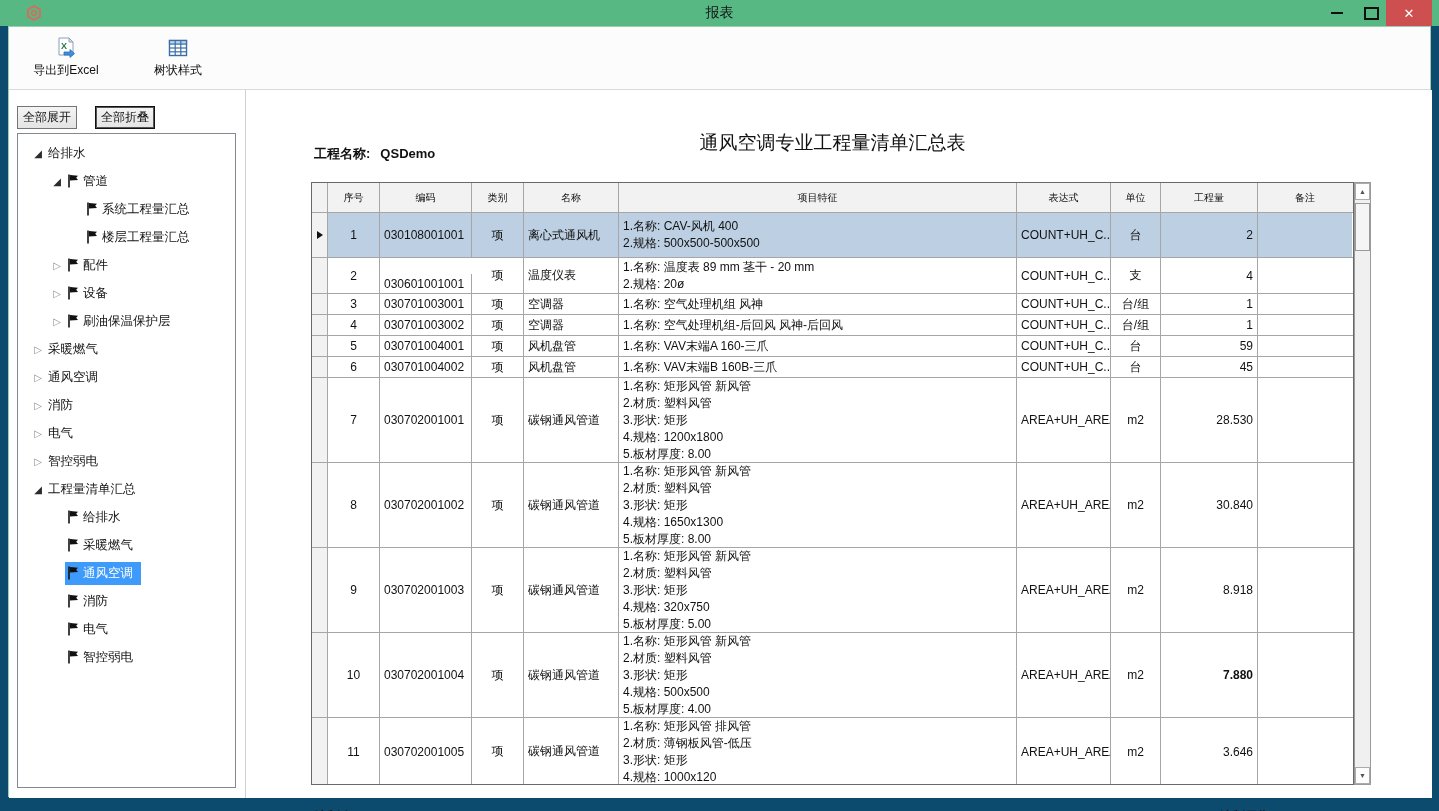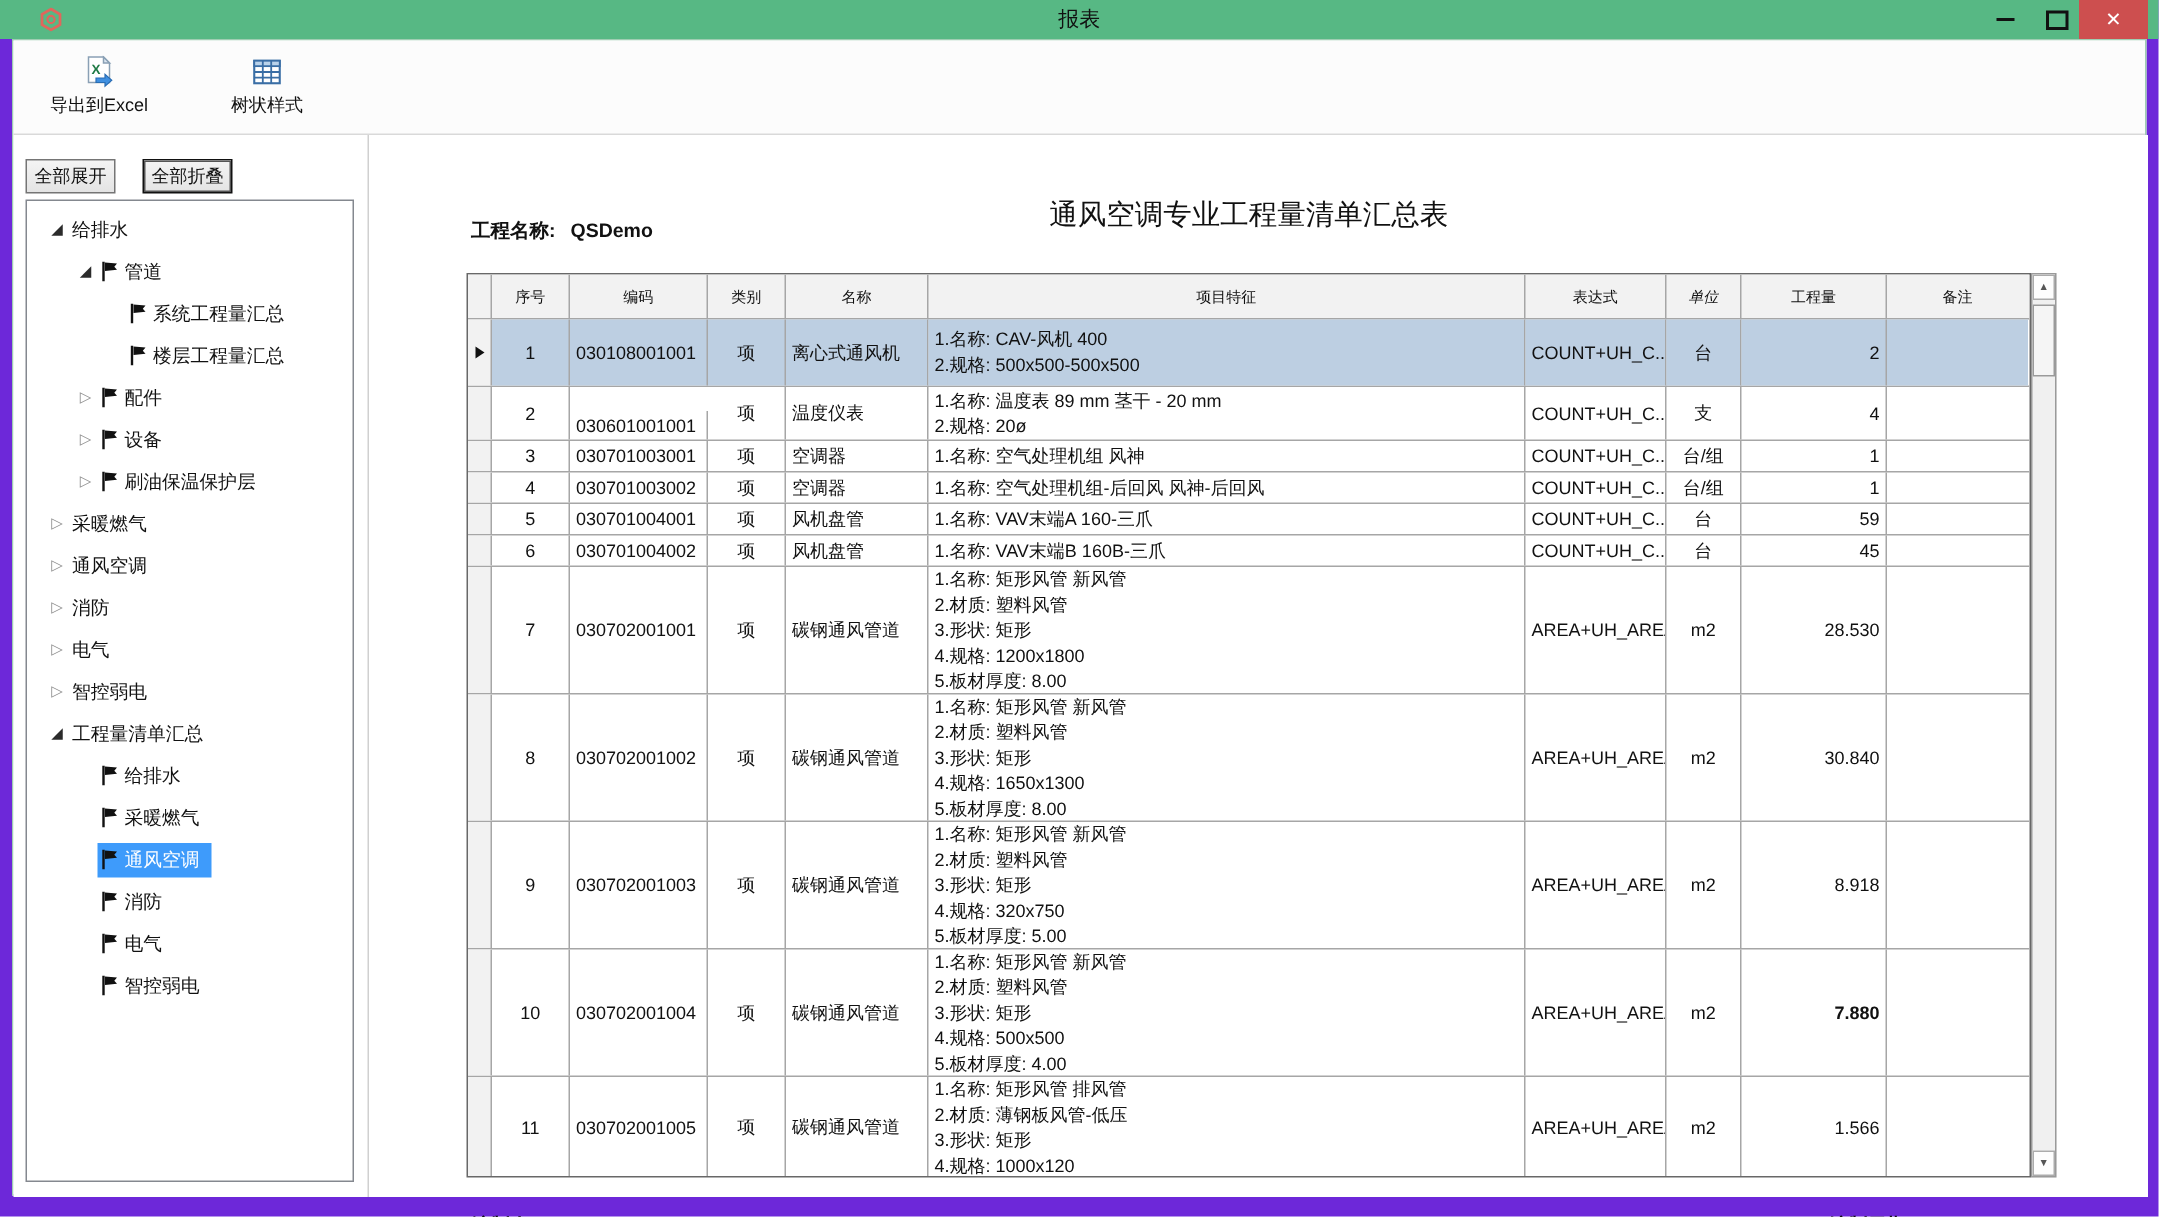--- a/index.html
+++ b/index.html
@@ -1,17 +1,17 @@
 <!DOCTYPE html>
 <html><head>
 <meta charset="utf-8">
 <style>
   html,body{margin:0;padding:0;width:1439px;height:811px;overflow:hidden;
     font-family:"Liberation Sans","DejaVu Sans",sans-serif;}
-  .app{position:absolute;inset:0;width:1439px;height:811px;background:#6d28d9;}
+  .app{position:absolute;inset:0;width:1439px;height:811px;background:#0c4a6e;}
 
   
   .titlebar{position:absolute;left:0;top:0;width:1439px;height:26px;background:#57b884;}
   .app-icon{position:absolute;left:26px;top:5px;width:16px;height:16px;}
   .title-text{position:absolute;left:0;right:0;top:4px;text-align:center;font-size:14px;color:#111;}
   .win-btn{position:absolute;top:0;height:26px;display:flex;align-items:center;justify-content:center;cursor:default;}
   .btn-min{left:1322px;width:30px;}
   .btn-max{left:1356px;width:30px;}
   .btn-close{left:1386px;width:46px;background:#cd4f4f;color:#fff;font-size:13px;font-weight:bold;}
   .glyph-min{width:12px;height:2px;background:#111;}
@@ -298,21 +298,21 @@
 
       <div class="grid" id="grid">
           <div class="trow thead">
             <div class="tcell c" style="width: 16px; flex: 0 0 16px;"></div>
             <div class="tcell c" style="width: 52px; flex: 0 0 52px;">序号</div>
             <div class="tcell c" style="width: 92px; flex: 0 0 92px;">编码</div>
             <div class="tcell c" style="width: 52px; flex: 0 0 52px;">类别</div>
             <div class="tcell c" style="width: 95px; flex: 0 0 95px;">名称</div>
             <div class="tcell c" style="width: 398px; flex: 0 0 398px;">项目特征</div>
             <div class="tcell c" style="width: 94px; flex: 0 0 94px;">表达式</div>
-            <div class="tcell c" style="width: 50px; flex: 0 0 50px; font-style: italic;">单位</div>
+            <div class="tcell c" style="width: 50px; flex: 0 0 50px;">单位</div>
             <div class="tcell c" style="width: 97px; flex: 0 0 97px;">工程量</div>
             <div class="tcell c" style="width: 94px; flex: 0 0 94px;">备注</div>
           </div>
           <div class="trow selected" style="height: 45px;">
             <div class="tcell c ind" style="width: 16px; flex: 0 0 16px;">
               <div class="cur-arrow"></div>
             </div>
             <div class="tcell c" style="width: 52px; flex: 0 0 52px;">1</div>
             <div class="tcell l" style="width: 92px; flex: 0 0 92px;">030108001001</div>
             <div class="tcell c" style="width: 52px; flex: 0 0 52px;">项</div>
@@ -476,21 +476,21 @@
             <div class="tcell c" style="width: 52px; flex: 0 0 52px;">项</div>
             <div class="tcell l" style="width: 95px; flex: 0 0 95px;">碳钢通风管道</div>
             <div class="tcell l" style="width: 398px; flex: 0 0 398px;">
               <div class="feat">1.名称: 矩形风管 排风管
 2.材质: 薄钢板风管-低压
 3.形状: 矩形
 4.规格: 1000x120</div>
             </div>
             <div class="tcell l" style="width: 94px; flex: 0 0 94px;">AREA+UH_AREA</div>
             <div class="tcell c" style="width: 50px; flex: 0 0 50px;">m2</div>
-            <div class="tcell r" style="width: 97px; flex: 0 0 97px;">1.566</div>
+            <div class="tcell r" style="width: 97px; flex: 0 0 97px;">3.646</div>
             <div class="tcell l" style="width: 94px; flex: 0 0 94px;"></div>
           </div>
         </div>
 
       <div class="vscroll">
         <div class="sb-btn sb-up">
             <span>▲</span>
           </div>
         <div class="sb-thumb"></div>
         <div class="sb-btn sb-down">

